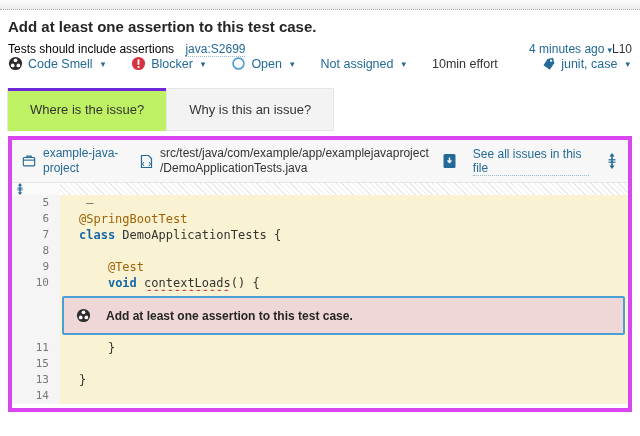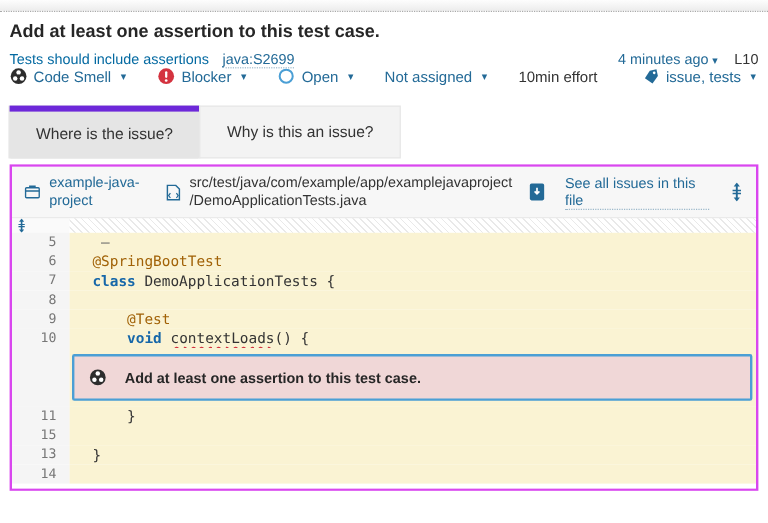--- a/index.html
+++ b/index.html
@@ -11,41 +11,41 @@
                border-bottom:1px dotted #a9a9a9; }
 
   .page { padding:0 8px; }
 
   
   .hdr-row1 { display:flex; justify-content:space-between; align-items:flex-start; margin-top:8px; }
   .issue-title { font-size:15px; font-weight:bold; color:#262626; }
   a, .link { color:#236a97; text-decoration:none; cursor:pointer; }
   .permalink { font-size:12px; display:flex; align-items:center; gap:4px; }
   .hdr-row2 { display:flex; justify-content:space-between; align-items:center; margin-top:7px; font-size:12px; }
-  .rule-text { color:#0369a1; }
+  .rule-text { color:#000000; }
   .rule-key { margin-left:8px; border-bottom:1px dotted #9cb8ca; }
-  .meta-right { display:flex; align-items:center; gap:14px; }
+  .meta-right { display:flex; align-items:center; gap:0; }
   .caret { font-size:9px; color:#236a97; margin-left:3px; }
   .line-ref { color:#333; }
 
   
   .toolbar { display:flex; align-items:center; font-size:12.5px; }
   .tb-item { display:flex; align-items:center; gap:5px; margin-right:26px; }
   .tb-plain { color:#333; }
   .tb-spacer { flex:1; }
   .icon16 { width:15px; height:15px; display:inline-block; flex:none; }
 
   
   .tabs { display:flex; margin-top:17px; }
   .tab { font-size:13px; padding:13px 22px; background:#f3f3f3; border:1px solid #e6e6e6; cursor:pointer; }
-  .tab.active { background:#e5e5e5; border:none; border-top:5px solid #6d28d9; padding-top:11px;
+  .tab.active { background:#bef264; border:none; border-top:3px solid #6d28d9; padding-top:11px;
                 box-shadow:1px 0 0 #e6e6e6, -1px 0 0 #e6e6e6; }
 
   
-  .panel { margin-top:5px; border:2px solid #d946ef; background:#fff; }
+  .panel { margin-top:5px; border:4px solid #d946ef; background:#fff; }
   .panel-header { display:flex; align-items:center; background:#f7f7f7; border-bottom:1px solid #e6e6e6;
                   padding:6px 10px; font-size:12px; gap:7px; }
   .proj-link { max-width:90px; line-height:1.25; }
   .file-path { max-width:360px; line-height:1.25; color:#333; }
   .ph-spacer { flex:1; }
   .see-all { border-bottom:1px dotted #9cb8ca; margin:0 10px; }
 
   .expand-strip { display:flex; height:12px; }
   .expand-gutter { width:48px; background:#fafafa; display:flex; align-items:center; padding-left:3px; }
   .expand-hatch { flex:1; background:repeating-linear-gradient(45deg,#ffffff 0 3px,#e9e9e9 3px 4px); }
@@ -133,21 +133,21 @@
     </a>
     <span class="tb-item tb-plain">10min effort</span>
     <span class="tb-spacer"></span>
     <a class="tb-item" style="margin-right:2px">
       <span class="icon16" style="width:14px;height:14px">
         <svg viewBox="0 0 16 16" width="14" height="14">
             <path d="M1.5 8 L7.5 2 L14 2 L14 8.5 L7.5 14.5 Z" fill="#236a97" transform="rotate(-12 8 8)"></path>
             <circle cx="11.2" cy="4.8" r="1.3" fill="#fff" transform="rotate(-12 8 8)"></circle>
           </svg>
       </span>
-      <span>issue, tests</span>
+      <span>junit, case</span>
         <span class="caret">▾</span>
     </a>
   </div>
 
   <div class="tabs">
     <div class="tab active">Where is the issue?</div>
     <div class="tab">Why is this an issue?</div>
   </div>
 
   <div class="panel">

